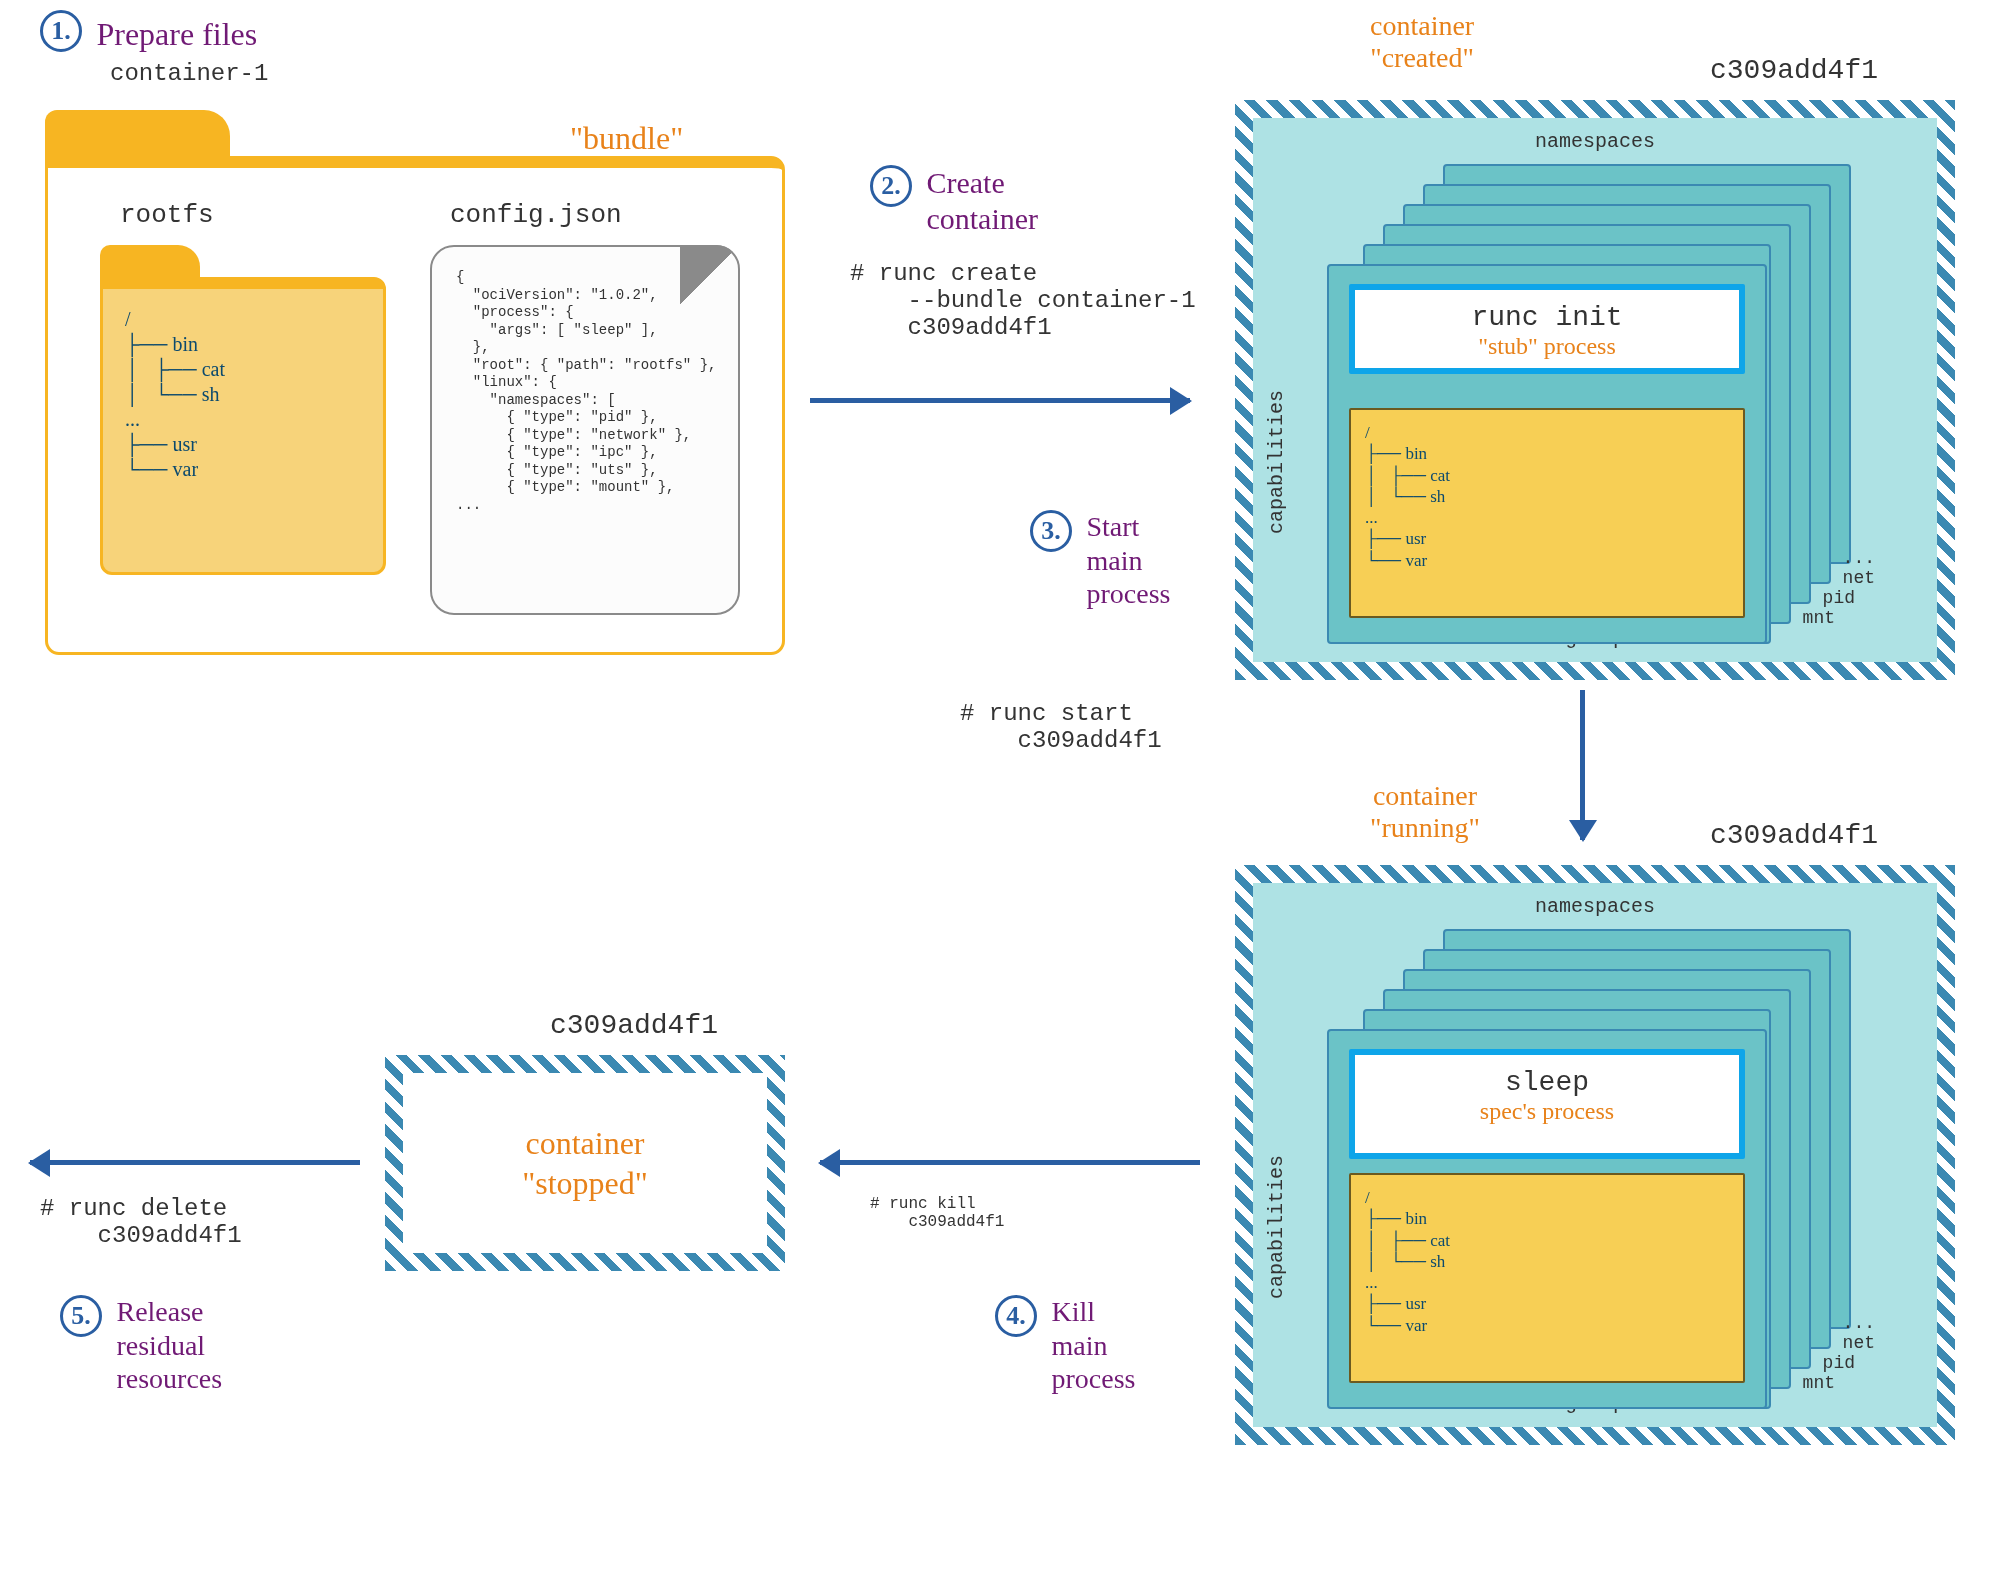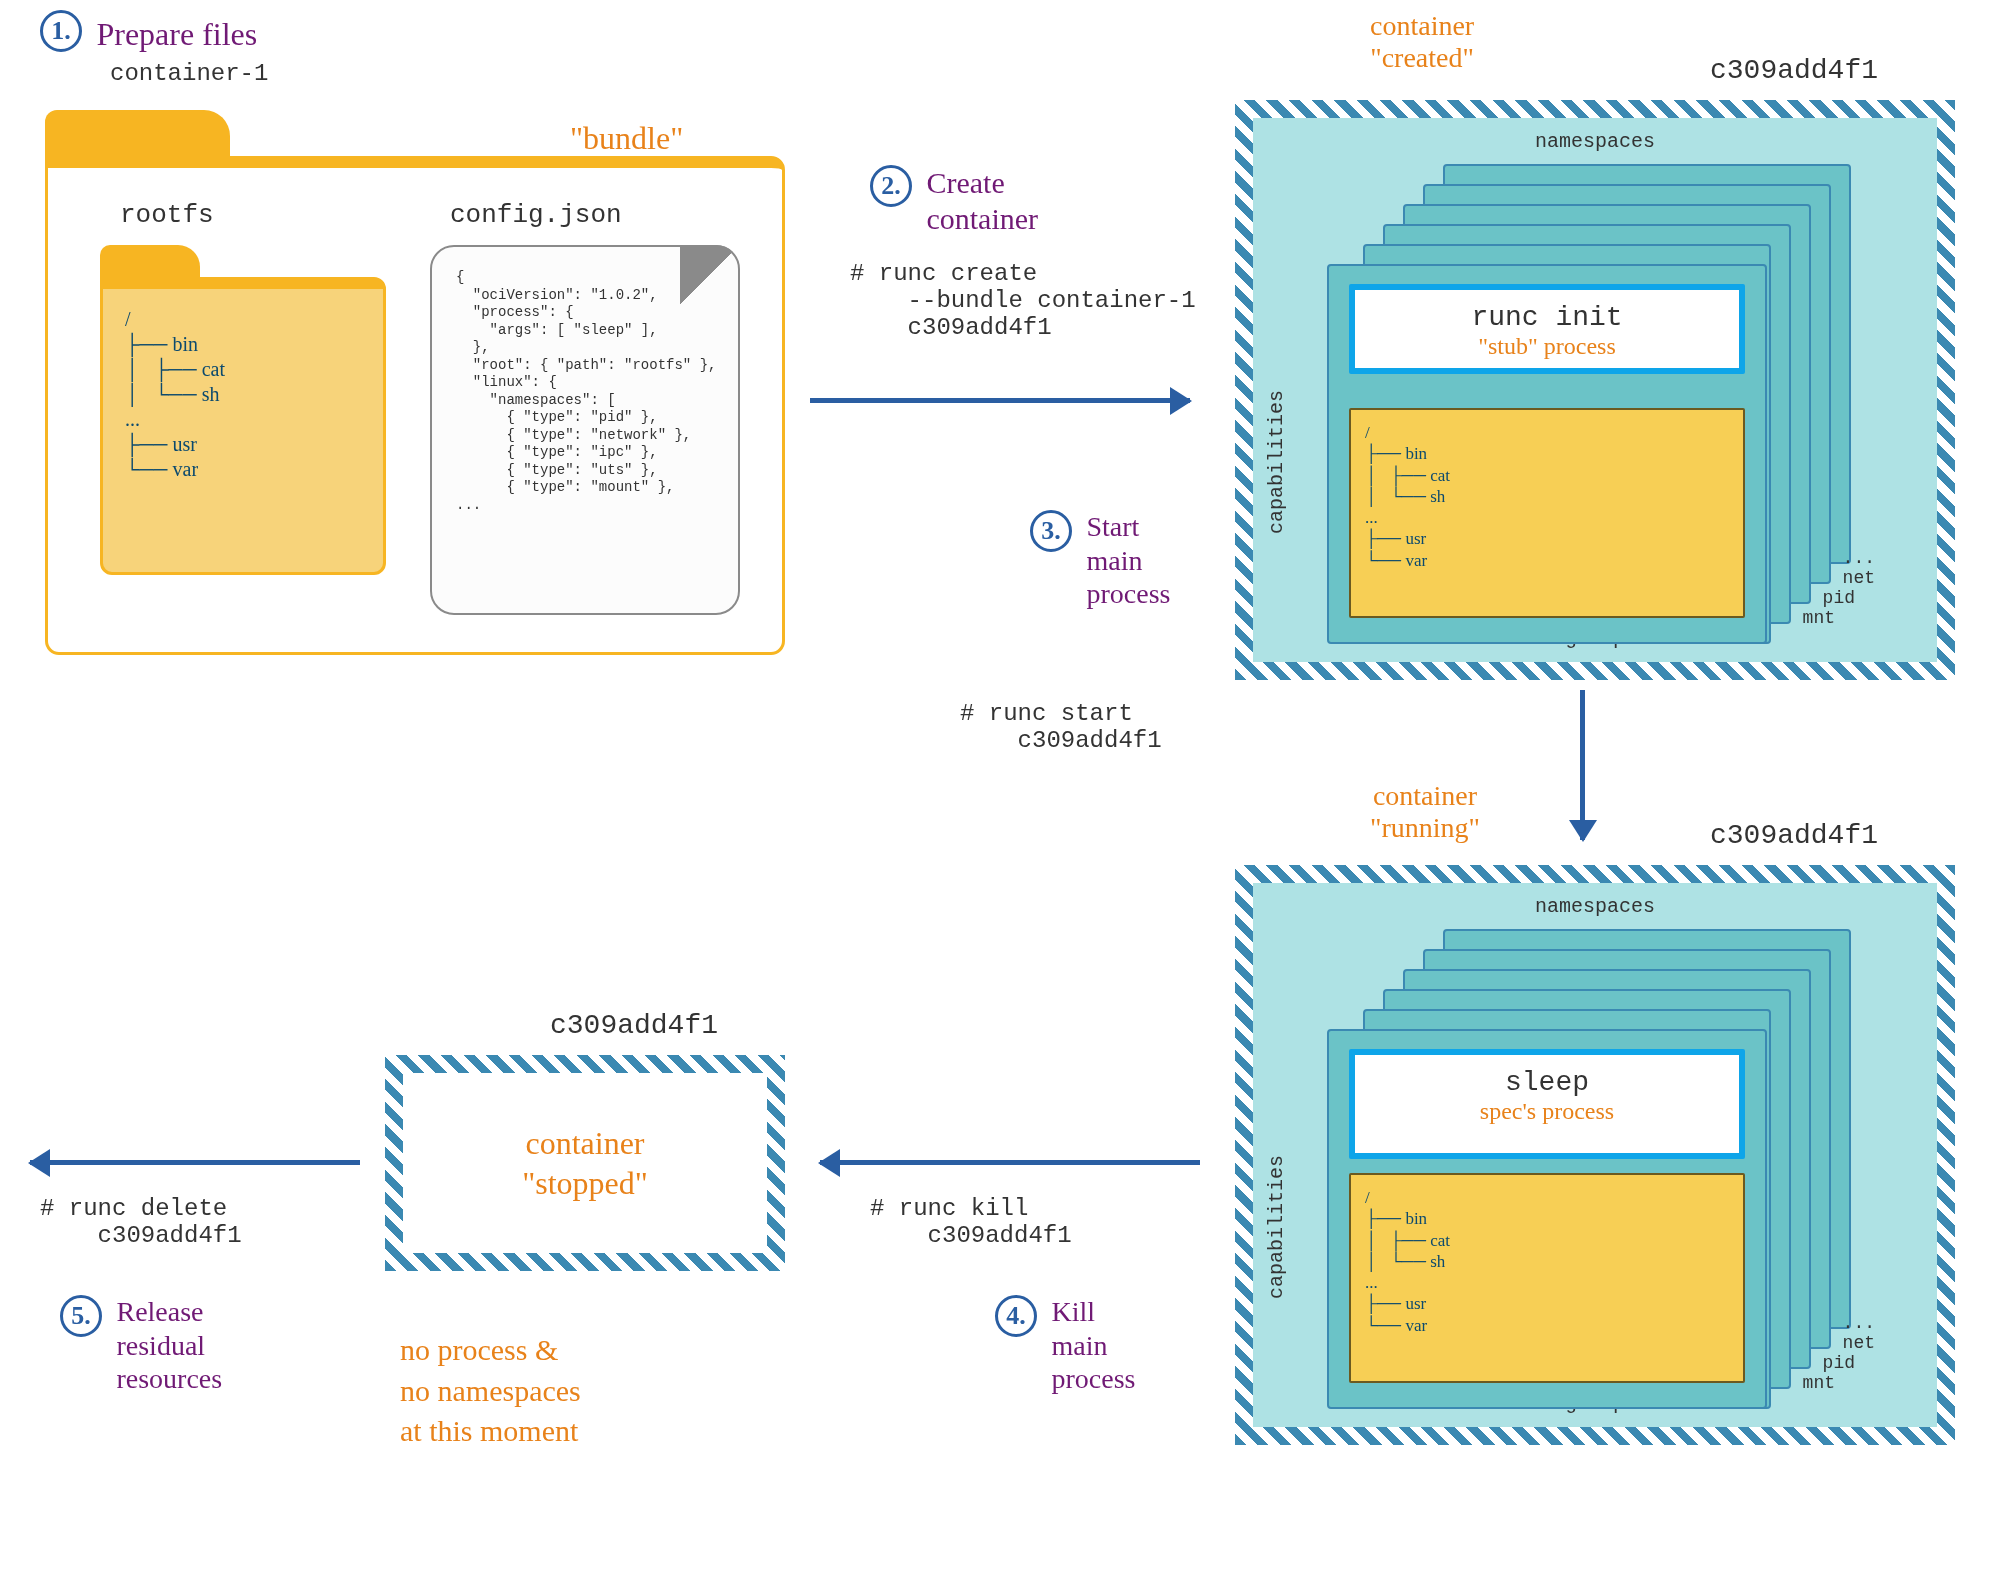--- a/index.html
+++ b/index.html
@@ -218,36 +218,33 @@
       </div>
     </div>
   </div>
 
   <div class="abs" style="left:995px; top:1295px;">
     <span class="step-badge">4.</span>
     <span class="step-label hand blue" style="font-size:28px; white-space:pre; display:inline-block; vertical-align:top; line-height:1.2;">Kill
 main
 process</span>
   </div>
-  <pre class="abs mono dark" style="left:870px; top:1195px; font-size:24px; margin:0;"># runc kill
+  <pre class="abs mono dark" style="left:870px; top:1195px; font-size:16px; margin:0;"># runc kill
     c309add4f1</pre>
   <div class="arrow abs" style="left:820px; top:1160px; width:380px; height:5px;">
       <div class="head-l"></div>
     </div>
 
   <div class="abs mono dark" style="left:550px; top:1010px; font-size:28px;">c309add4f1</div>
   <div class="abs hatched" style="left:385px; top:1055px; width:400px; height:216px; background:#fff;">
     <div style="width:100%;height:100%;display:flex;align-items:center;justify-content:center;">
       <div class="hand orange" style="font-size:32px; white-space:pre; text-align:center; line-height:1.25;">container
 "stopped"</div>
     </div>
   </div>
-  <div class="abs hand orange" style="left:400px; top:1330px; font-size:30px; white-space:pre; line-height:1.35;">no process &amp;
-no namespaces
-at this moment</div>
 
   <div class="abs" style="left:60px; top:1295px;">
     <span class="step-badge">5.</span>
     <span class="step-label hand blue" style="font-size:28px; white-space:pre; display:inline-block; vertical-align:top; line-height:1.2;">Release
 residual
 resources</span>
   </div>
   <pre class="abs mono dark" style="left:40px; top:1195px; font-size:24px; margin:0;"># runc delete
     c309add4f1</pre>
   <div class="arrow abs" style="left:30px; top:1160px; width:330px; height:5px;">

